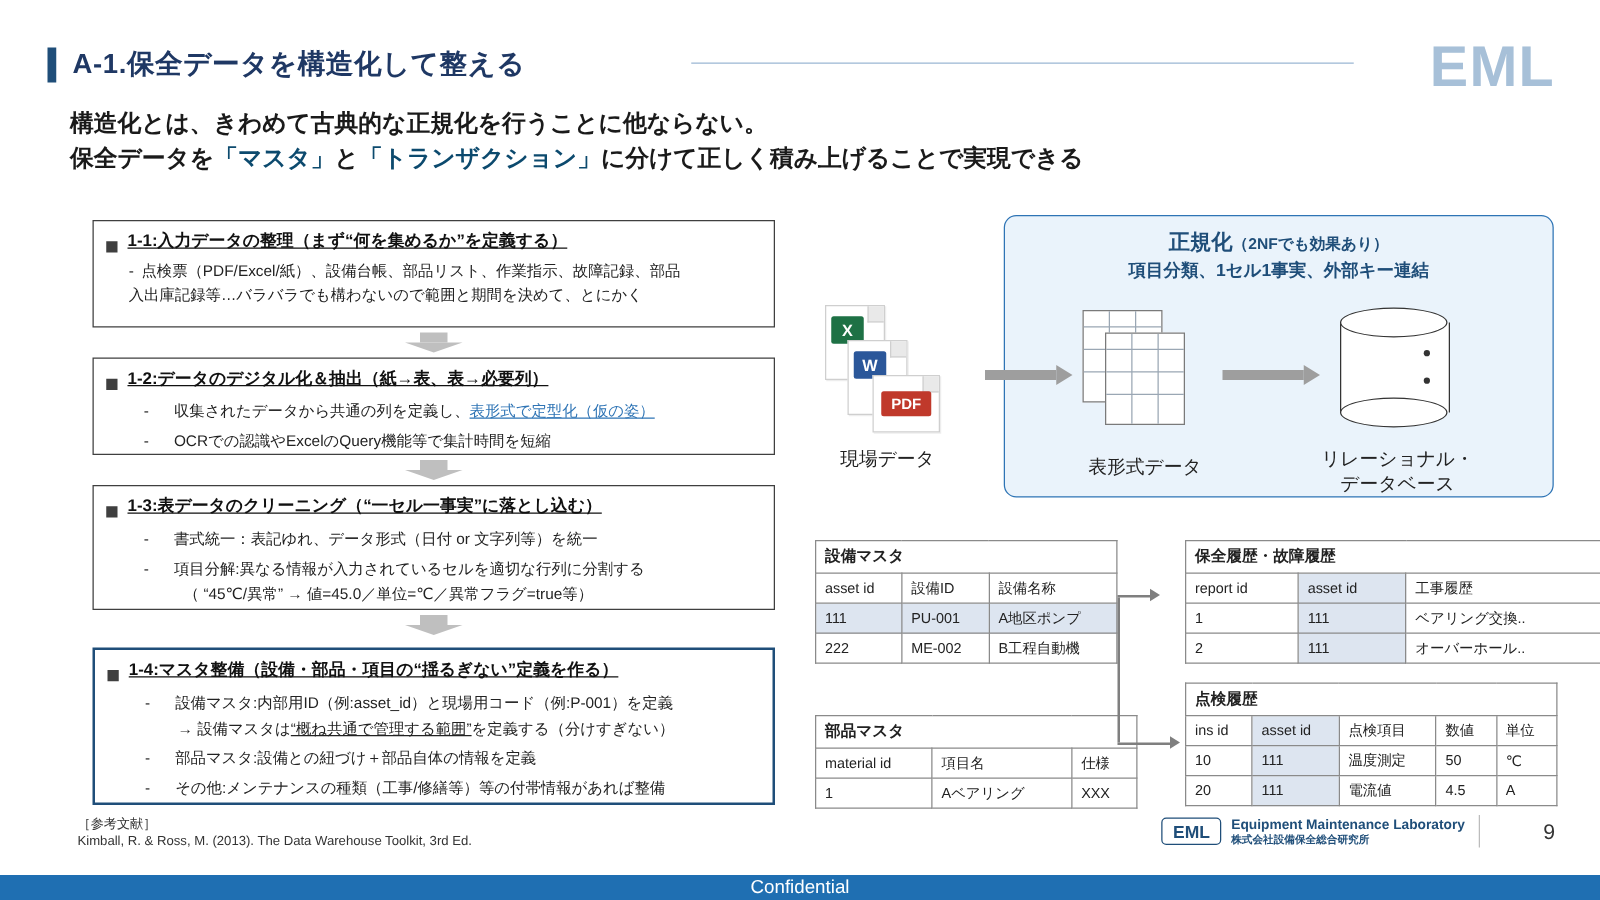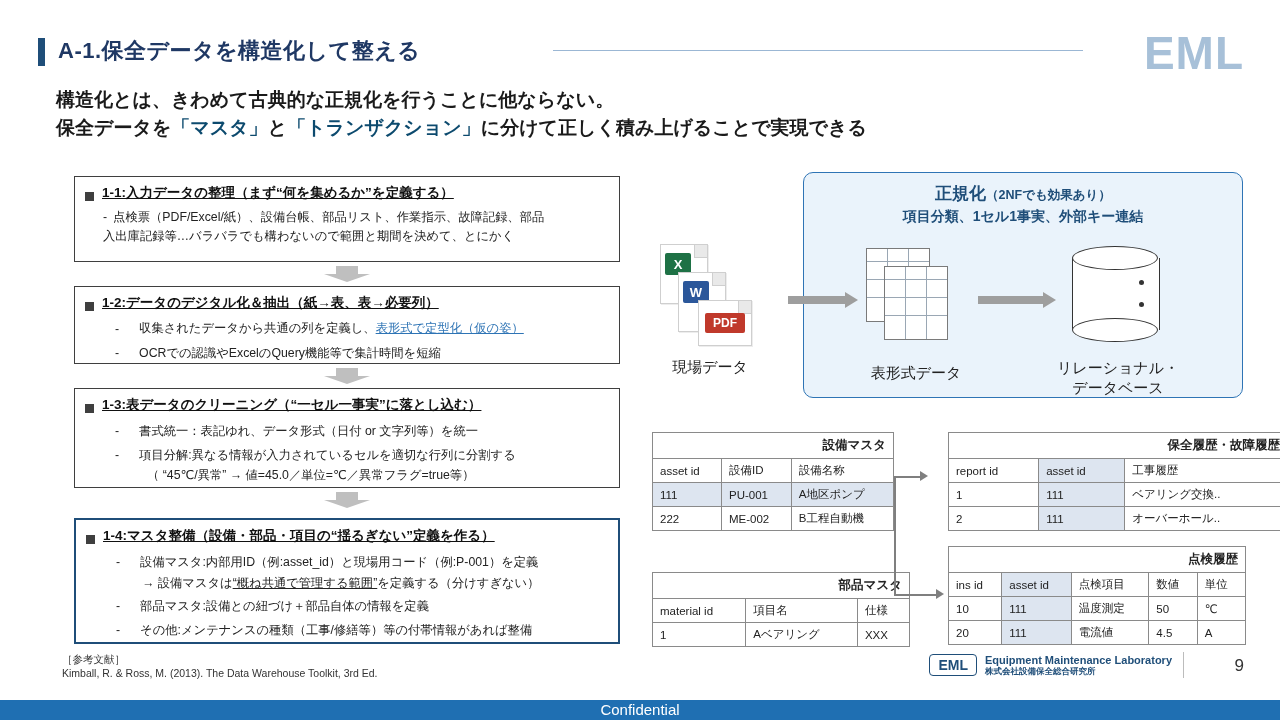--- a/index.html
+++ b/index.html
@@ -12,21 +12,21 @@
   .title-rule{position:absolute;left:553px;top:50px;width:530px;height:1px;background:#9bb7d4;}
   .logo{position:absolute;right:36px;top:26px;font-size:46px;font-weight:bold;color:#a7c0d8;letter-spacing:1px;font-family:"Liberation Sans",sans-serif;}
 
   
   .lead{position:absolute;left:56px;top:86px;font-size:19px;font-weight:bold;line-height:1.45;color:#1a1a1a;}
   .lead .blue{color:#0c4a6e;}
 
   
   .box{position:absolute;border:1px solid #3f3f3f;background:#fff;box-sizing:border-box;}
   .box.thick{border:2px solid #1f4e79;}
-  .bx-head{display:flex;align-items:center;gap:8px;padding:7px 10px 2px 10px;}
+  .bx-head{display:flex;align-items:flex-end;gap:8px;padding:7px 10px 2px 10px;}
   .sq{width:9px;height:9px;background:#3f3f3f;margin-top:6px;flex:none;}
   .bx-title{font-size:13.5px;font-weight:bold;text-decoration:underline;color:#111;line-height:1.35;}
   .bx-body{padding:1px 12px 8px 28px;font-size:12.3px;line-height:1.5;color:#222;}
   .bx-body .row{display:flex;gap:6px;margin-top:3px;}
   .dash{flex:none;}
   .blue{color:#2e74b5;}
   .ul{text-decoration:underline;}
 
   
   .varrow{position:absolute;width:46px;height:15px;}
@@ -54,21 +54,21 @@
   .cyl .bot{position:absolute;left:0;top:72px;width:86px;height:24px;border:1.5px solid #333;border-radius:50%;background:#fff;box-sizing:border-box;}
   .cyl .d{position:absolute;right:14px;width:5px;height:5px;border-radius:50%;background:#333;}
 
   .harrow{position:absolute;height:16px;}
   .harrow .shaft{position:absolute;left:0;top:4px;height:8px;background:#9e9e9e;}
   .harrow .head{position:absolute;top:0;width:0;height:0;border-top:8px solid transparent;border-bottom:8px solid transparent;border-left:13px solid #9e9e9e;}
 
   
   .tbl{position:absolute;border-collapse:collapse;font-size:11.5px;background:#fff;}
   .tbl td,.tbl th{border:1px solid #8a8a8a;padding:4px 7px;text-align:left;font-weight:normal;color:#222;height:14px;}
-  .tbl .cap-row td{text-align:right;font-weight:bold;font-size:12.5px;background:#fff;}
+  .tbl .cap-row td{text-align:left;font-weight:bold;font-size:12.5px;background:#fff;}
   .tbl .key{background:#dde5f0;}
   .tbl .keyhdr{background:#dde5f0;font-weight:normal;}
 
   .joinarrow{position:absolute;}
   .joinarrow .ln{position:absolute;background:#7f7f7f;}
   .joinarrow .hd{position:absolute;width:0;height:0;border-top:5px solid transparent;border-bottom:5px solid transparent;border-left:8px solid #7f7f7f;}
 
   
   .refs{position:absolute;left:62px;top:652px;font-size:10.5px;line-height:1.35;color:#333;}
   .refs a{color:#1155cc;}
@@ -116,21 +116,21 @@
   <div class="varrow" style="left:324px;top:266px;"></div>
 
   <div class="box" style="left:74px;top:286px;width:546px;height:78px;">
     <div class="bx-head">
       <span class="sq"></span>
       <span class="bx-title">1-2:データのデジタル化＆抽出（紙→表、表→必要列）</span>
     </div>
     <div class="bx-body" style="padding-left:40px;">
       <div class="row" style="margin-top:5px;">
           <span class="dash">-</span>
-          <span style="padding-left:14px;font-family:Liberation Mono, monospace;">収集されたデータから共通の列を定義し、<span class="blue ul">表形式で定型化（仮の姿）</span></span>
+          <span style="padding-left:14px;">収集されたデータから共通の列を定義し、<span class="blue ul">表形式で定型化（仮の姿）</span></span>
         </div>
       <div class="row" style="margin-top:5px;">
           <span class="dash">-</span>
           <span style="padding-left:14px;">OCRでの認識やExcelのQuery機能等で集計時間を短縮</span>
         </div>
     </div>
   </div>
   <div class="varrow" style="left:324px;top:368px;"></div>
 
   <div class="box" style="left:74px;top:388px;width:546px;height:100px;">

